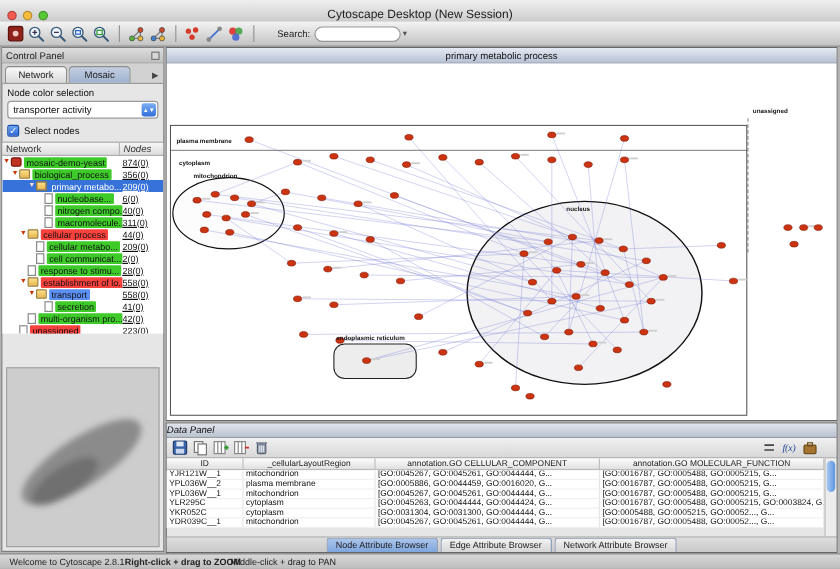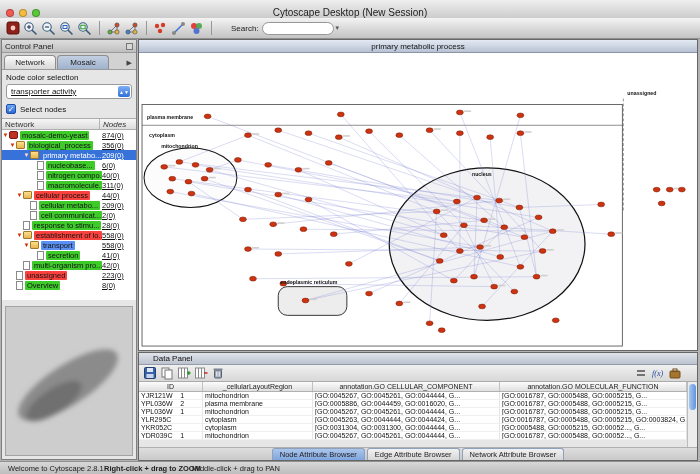--- a/index.html
+++ b/index.html
@@ -35,32 +35,32 @@
   .cp-title .flt{margin-left:auto;width:7px;height:7px;border:1px solid #777;background:#d8d8d8;}
   .cp-tabs{height:17px;display:flex;align-items:flex-end;padding:2px 2px 0 2px;background:#d2d2d2;border-bottom:1px solid #9a9a9a;}
   .cp-tab{width:52px;height:14px;font-size:8px;display:flex;align-items:center;justify-content:center;
     border:1px solid #8d8d8d;border-bottom:none;border-radius:4px 4px 0 0;
     background:linear-gradient(#fafafa,#d8d8d8);margin-right:1px;color:#222;overflow:hidden;white-space:nowrap;}
   .cp-tab.active{background:linear-gradient(#c3cfe2,#9fb2cd);}
   .cp-tab-arrow{margin-left:auto;font-size:7px;color:#444;padding:0 2px 2px 0;}
   .cp-section{padding:3px 4px 0 4px;}
   .cp-label{font-size:8px;color:#111;margin-bottom:2px;}
   .cp-select{height:15px;border:1px solid #9a9a9a;border-radius:3px;background:#fff;display:flex;
-    align-items:center;font-size:8px;padding-left:4px;position:relative;color:#111;text-decoration:underline;}
+    align-items:center;font-size:8px;padding-left:4px;position:relative;color:#111;}
   .cp-select .cap{position:absolute;right:1px;top:1px;bottom:1px;width:12px;border-radius:2px;
     background:linear-gradient(#7fb0f4,#2f6fd8);color:#fff;font-size:5px;display:flex;flex-direction:column;
     align-items:center;justify-content:center;line-height:4px;}
   .cp-check{display:flex;align-items:center;gap:4px;margin:5px 0 4px 0;font-size:8px;color:#111;}
   .cbx{width:10px;height:10px;border-radius:2px;background:linear-gradient(#6ea6f2,#2c68d4);
     border:1px solid #1d4fa8;color:#fff;font-size:8px;line-height:9px;text-align:center;flex:none;}
   .tree-head{display:flex;height:12px;border-top:1px solid #adadad;border-bottom:1px solid #adadad;
     background:linear-gradient(#f6f6f6,#dcdcdc);font-size:8px;color:#333;align-items:center;}
   .th-net{flex:1;padding-left:3px;border-right:1px solid #b5b5b5;height:100%;display:flex;align-items:center;}
   .th-nodes{width:36px;padding-left:3px;font-style:italic;}
-  .tree{height:170px;background:#fff;overflow:hidden;}
+  .tree{height:148px;background:#fff;overflow:hidden;}
   .trow{display:flex;align-items:center;height:10px;font-size:7.5px;white-space:nowrap;overflow:hidden;color:#111;}
   .trow.sel{background:#3672d9;color:#fff;}
   .tindent{flex:none;}
   .tarrow{color:#cc3300;font-size:6px;width:7px;text-align:center;flex:none;}
   .trow.sel .tarrow{color:#ffd9cf;}
   .ticon{width:9px;height:8px;margin:0 2px 0 0;flex:none;}
   .ticon.network-icon{background:#c03322;border-radius:2px;border:1px solid #7a190e;}
   .ticon.folder-icon{background:linear-gradient(#ffe08a,#e7b54e);border:1px solid #9c7b2e;border-radius:1px;}
   .ticon.doc-icon{width:7px;height:9px;background:#fff;border:1px solid #8a8a8a;}
   .tchip{padding:0 2px;border-radius:1px;overflow:hidden;}
@@ -75,21 +75,21 @@
   
   .nf{position:absolute;left:138px;top:39px;width:560px;height:312px;border:1px solid #666;background:#fff;}
   .nf-title{height:13px;background:linear-gradient(#e4eaf3,#b8c2d4);border-bottom:1px solid #8b94a5;
     font-size:8px;display:flex;align-items:center;justify-content:center;color:#111;}
   .nf-canvas{position:relative;width:558px;height:297px;background:#fff;overflow:hidden;}
   svg.net{width:100%;height:100%;display:block;}
 
   
   .dp{position:absolute;left:138px;top:352px;width:560px;height:109px;border:1px solid #666;background:#e6e6e6;}
   .dp-title{height:12px;background:linear-gradient(#e0e4eb,#bcc3cf);border-bottom:1px solid #949ca9;
-    font-size:8px;display:flex;align-items:center;padding-left:14px;color:#111;}
+    font-size:8px;display:flex;align-items:center;padding-left:0;color:#111;font-style:italic;}
   .dp-toolbar{height:17px;display:flex;align-items:center;padding:0 3px;
     background:linear-gradient(#f0f0f0,#d8d8d8);border-bottom:1px solid #ababab;}
   .dpi{width:16px;height:15px;display:flex;align-items:center;justify-content:center;margin-right:1px;}
   .dp-right{margin-left:auto;display:flex;margin-right:10px;}
   .dth{display:flex;height:10px;background:linear-gradient(#fcfcfc,#e0e0e0);border-bottom:1px solid #b0b0b0;
     font-size:7px;color:#222;width:548px;}
   .dth>div{border-right:1px solid #c0c0c0;display:flex;align-items:center;justify-content:center;
     overflow:hidden;white-space:nowrap;flex:none;height:100%;}
   .dtbody{width:548px;background:#fff;}
   .dtr{display:flex;height:8px;font-size:7px;background:#fff;color:#111;}

